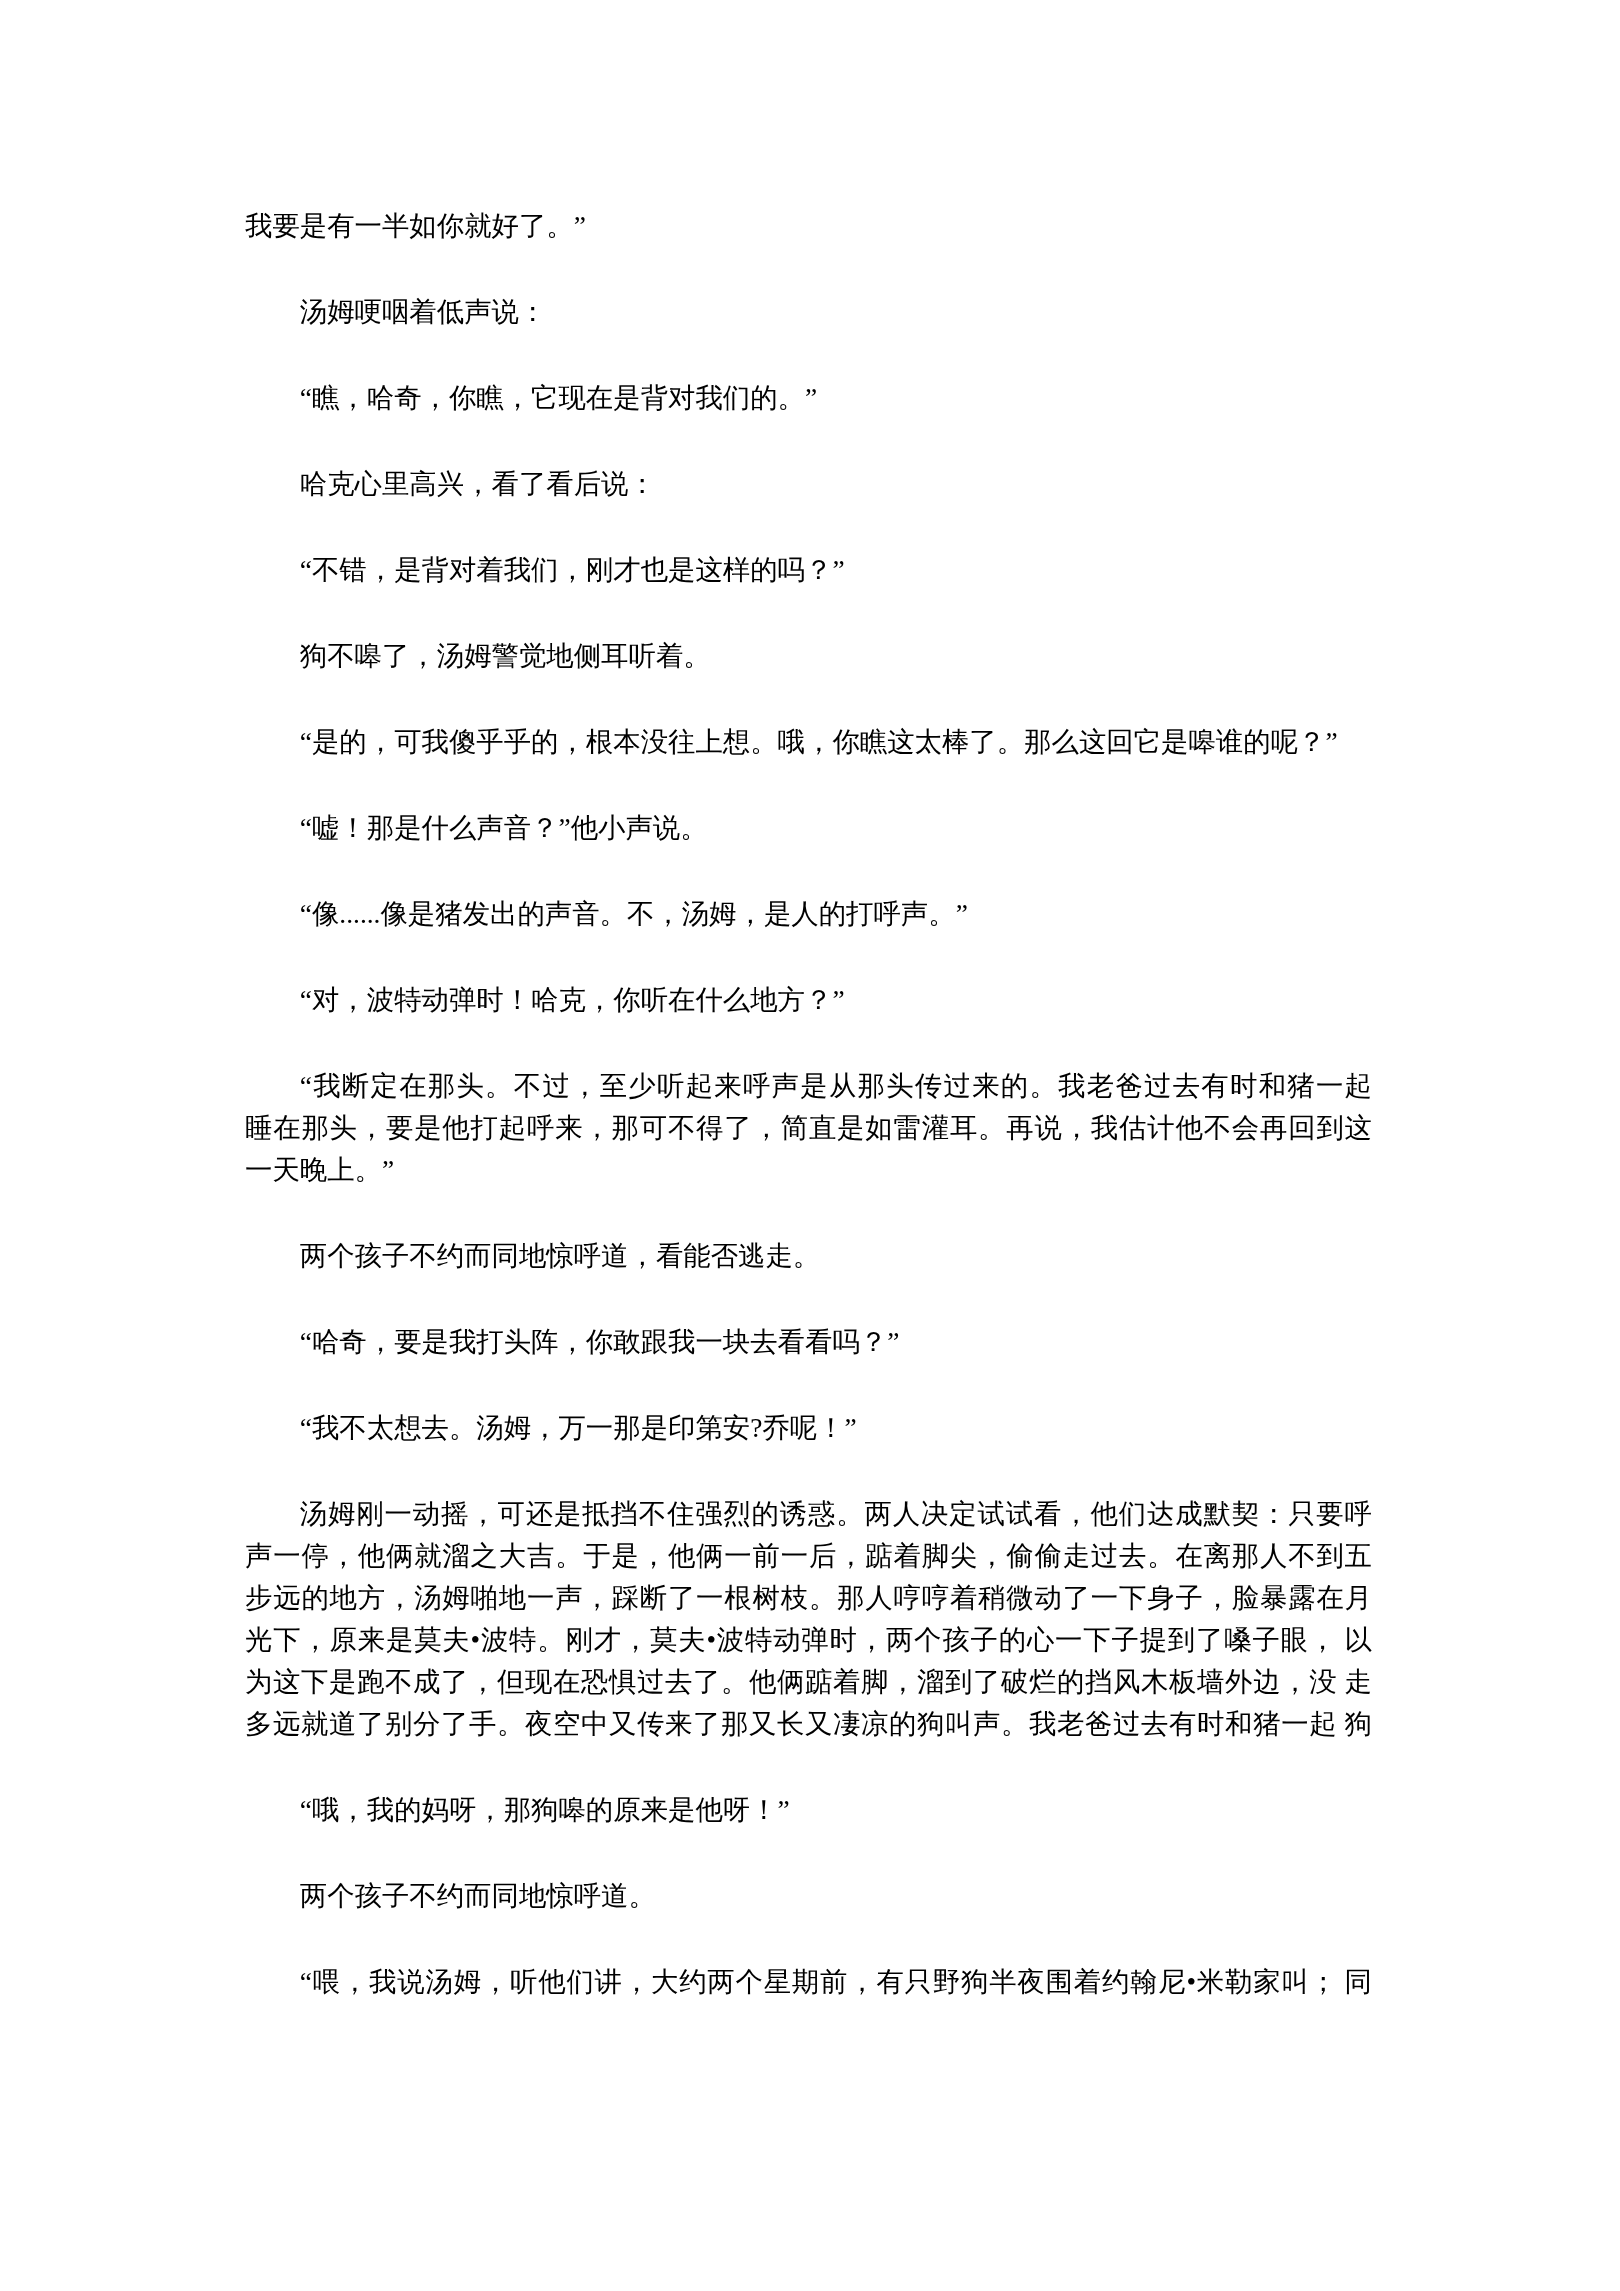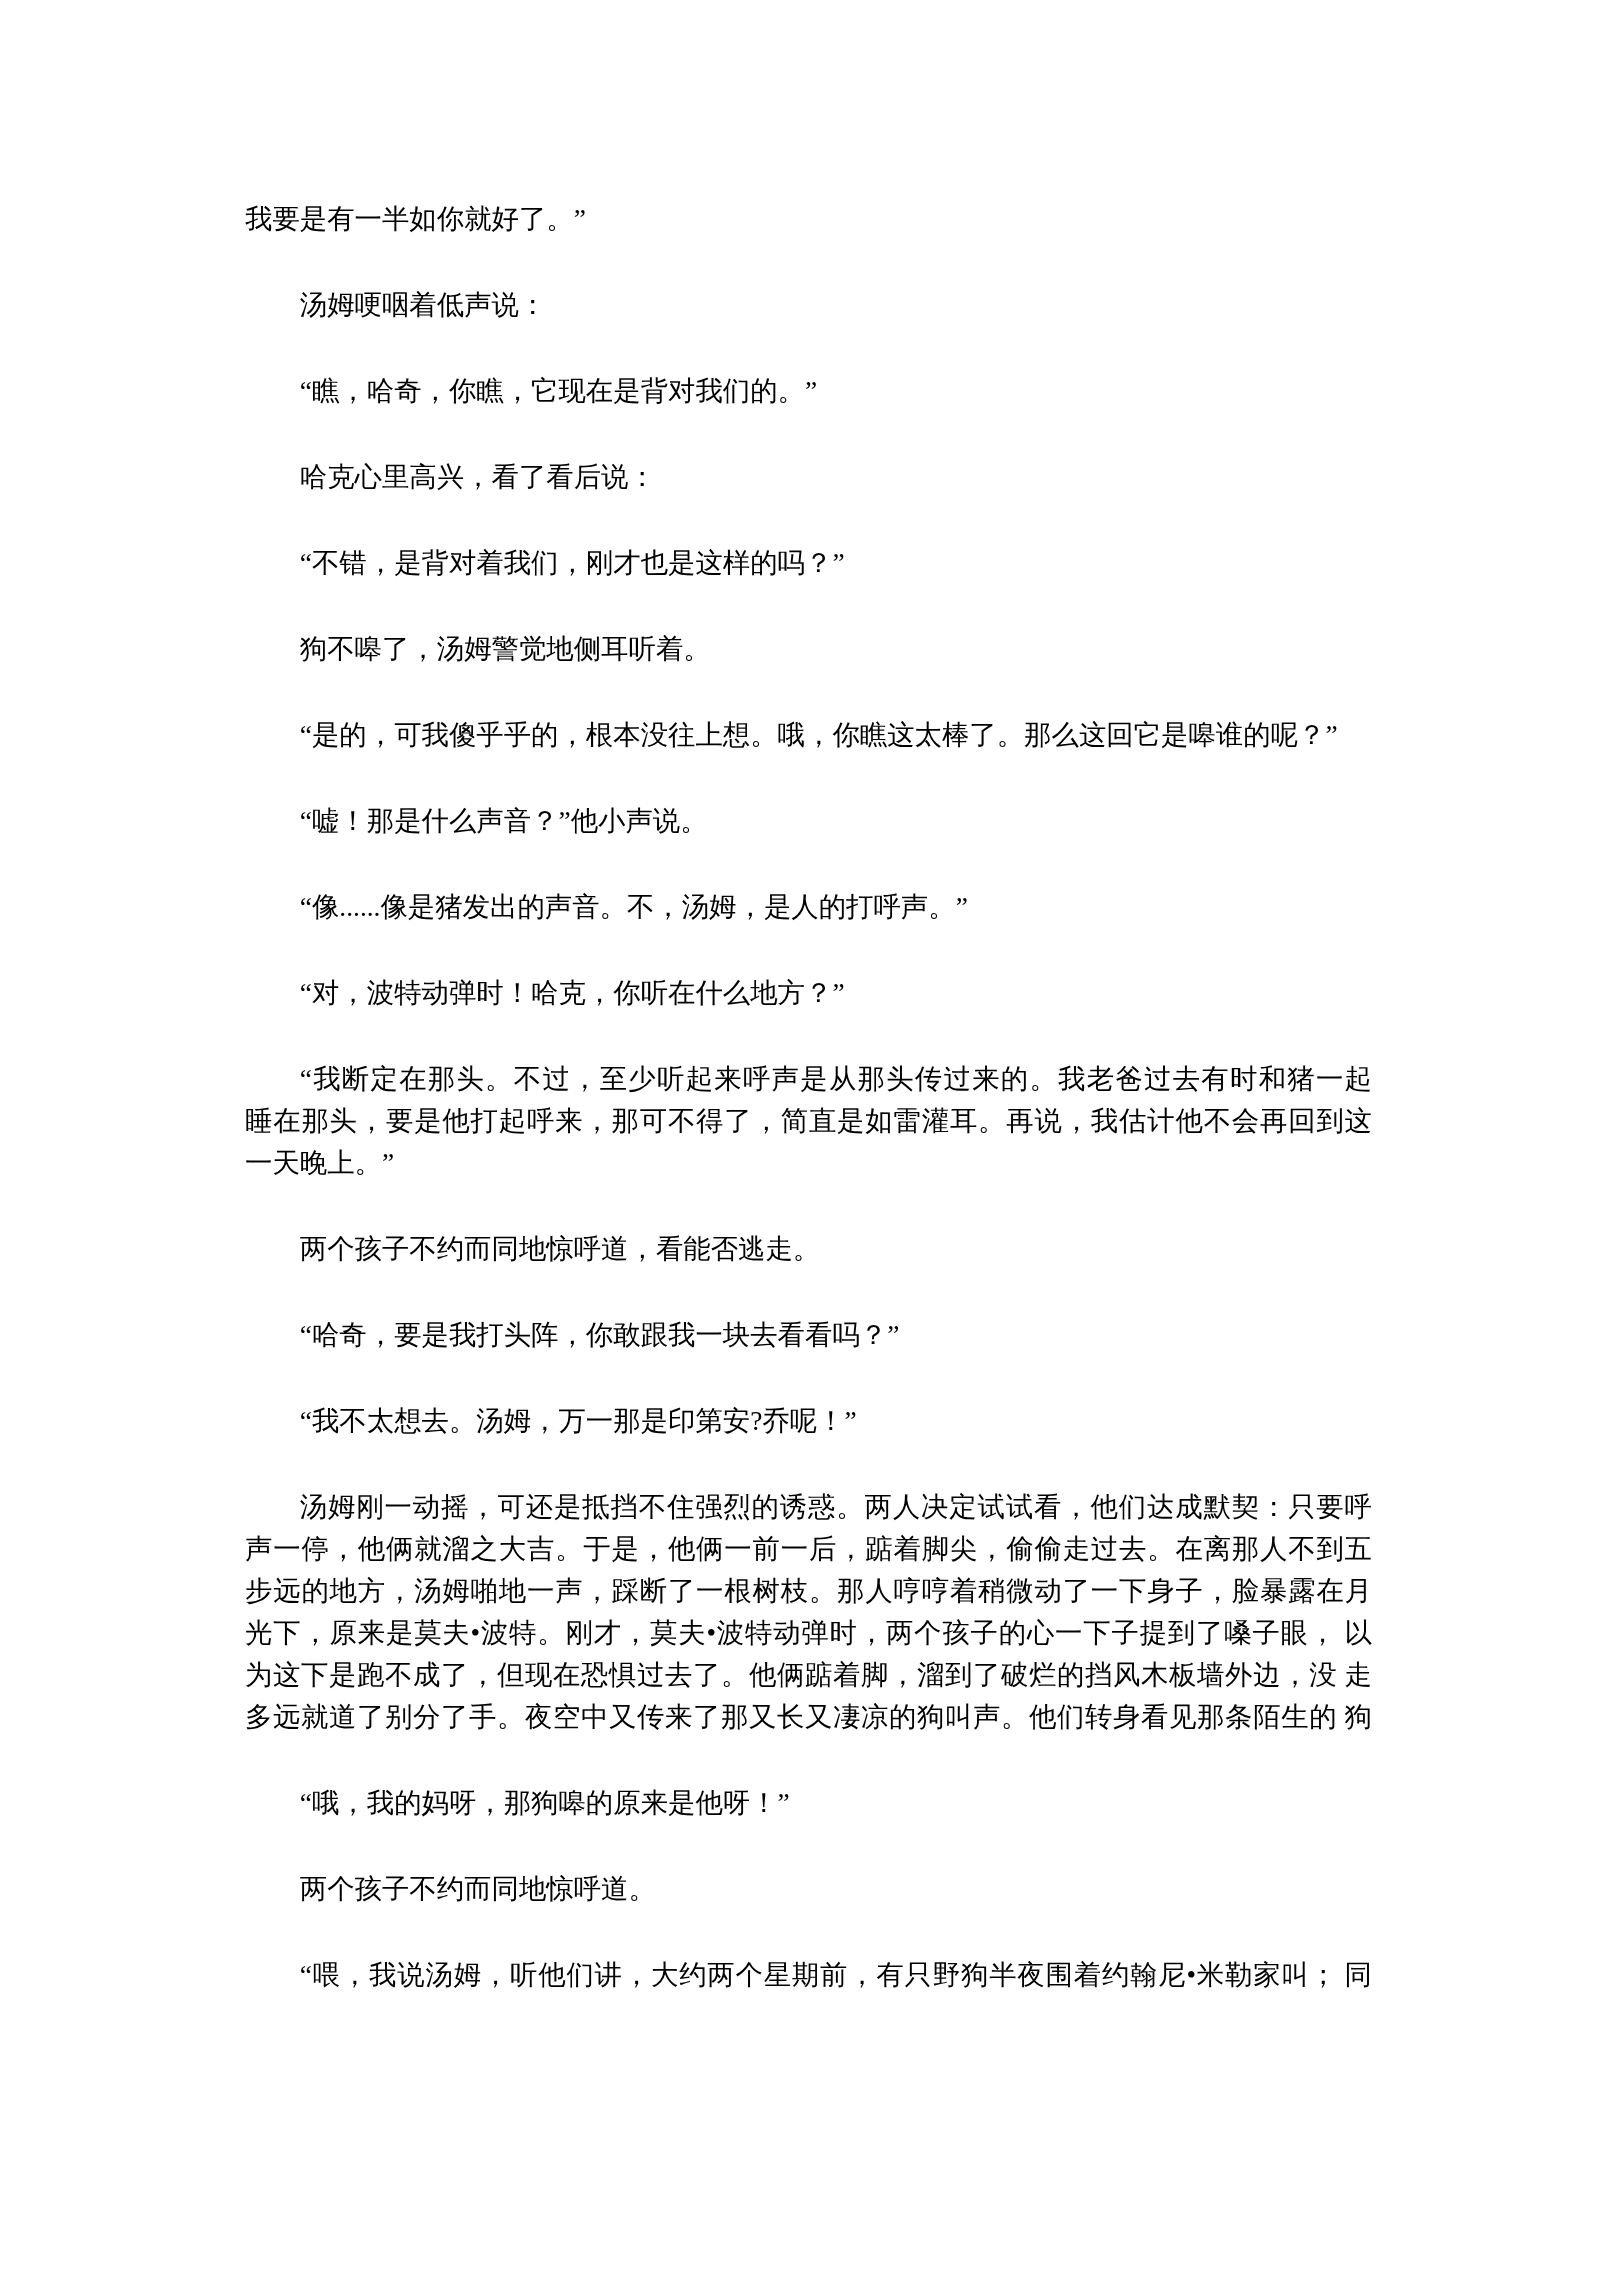--- a/index.html
+++ b/index.html
@@ -16,21 +16,21 @@
     font-family: "Liberation Serif", "DejaVu Serif", serif;
     color: #000000;
   }
   .text-block {
     position: absolute;
     left: 245px;
     top: 195px;
     width: 1127px;
   }
   .para {
-    margin: 3px 0 44px 0;
+    margin: 10px 0 44px 0;
     padding: 0;
   }
   .line {
     font-size: 27.4px;
     line-height: 42px;
     white-space: pre-wrap;
     text-align: left;
   }
   .indent {
     text-indent: 2em;
@@ -103,21 +103,21 @@
     <div class="para">
       <div class="line indent">“我不太想去。汤姆，万一那是印第安?乔呢！”</div>
     </div>
 
     <div class="para">
       <div class="line indent just">汤姆刚一动摇，可还是抵挡不住强烈的诱惑。两人决定试试看，他们达成默契：只要呼</div>
       <div class="line just">声一停，他俩就溜之大吉。于是，他俩一前一后，踮着脚尖，偷偷走过去。在离那人不到五</div>
       <div class="line just">步远的地方，汤姆啪地一声，踩断了一根树枝。那人哼哼着稍微动了一下身子，脸暴露在月</div>
       <div class="line just">光下，原来是莫夫•波特。刚才，莫夫•波特动弹时，两个孩子的心一下子提到了嗓子眼， 以</div>
       <div class="line just">为这下是跑不成了，但现在恐惧过去了。他俩踮着脚，溜到了破烂的挡风木板墙外边，没 走</div>
-      <div class="line just">多远就道了别分了手。夜空中又传来了那又长又凄凉的狗叫声。他们转身看见那条陌生的 狗</div>
+      <div class="line just">多远就道了别分了手。夜空中又传来了那又长又凄凉的狗叫声。我老爸过去有时和猪一起 狗</div>
     </div>
 
     <div class="para">
       <div class="line indent">“哦，我的妈呀，那狗嗥的原来是他呀！”</div>
     </div>
 
     <div class="para">
       <div class="line indent">两个孩子不约而同地惊呼道。</div>
     </div>
 

